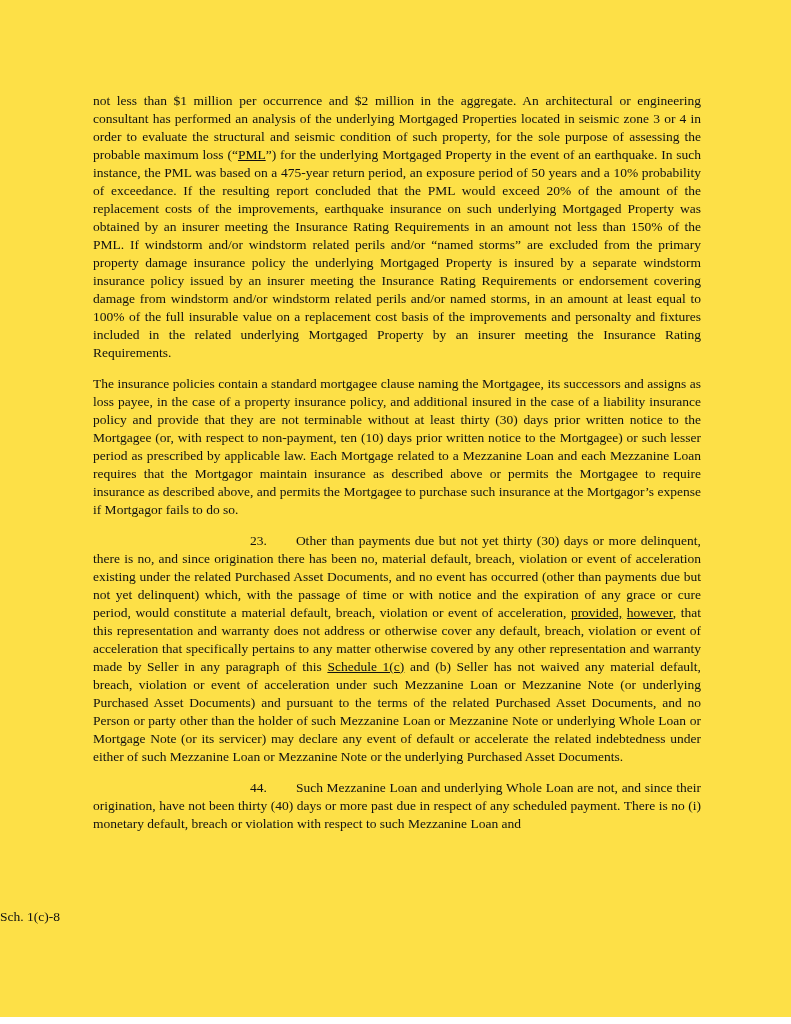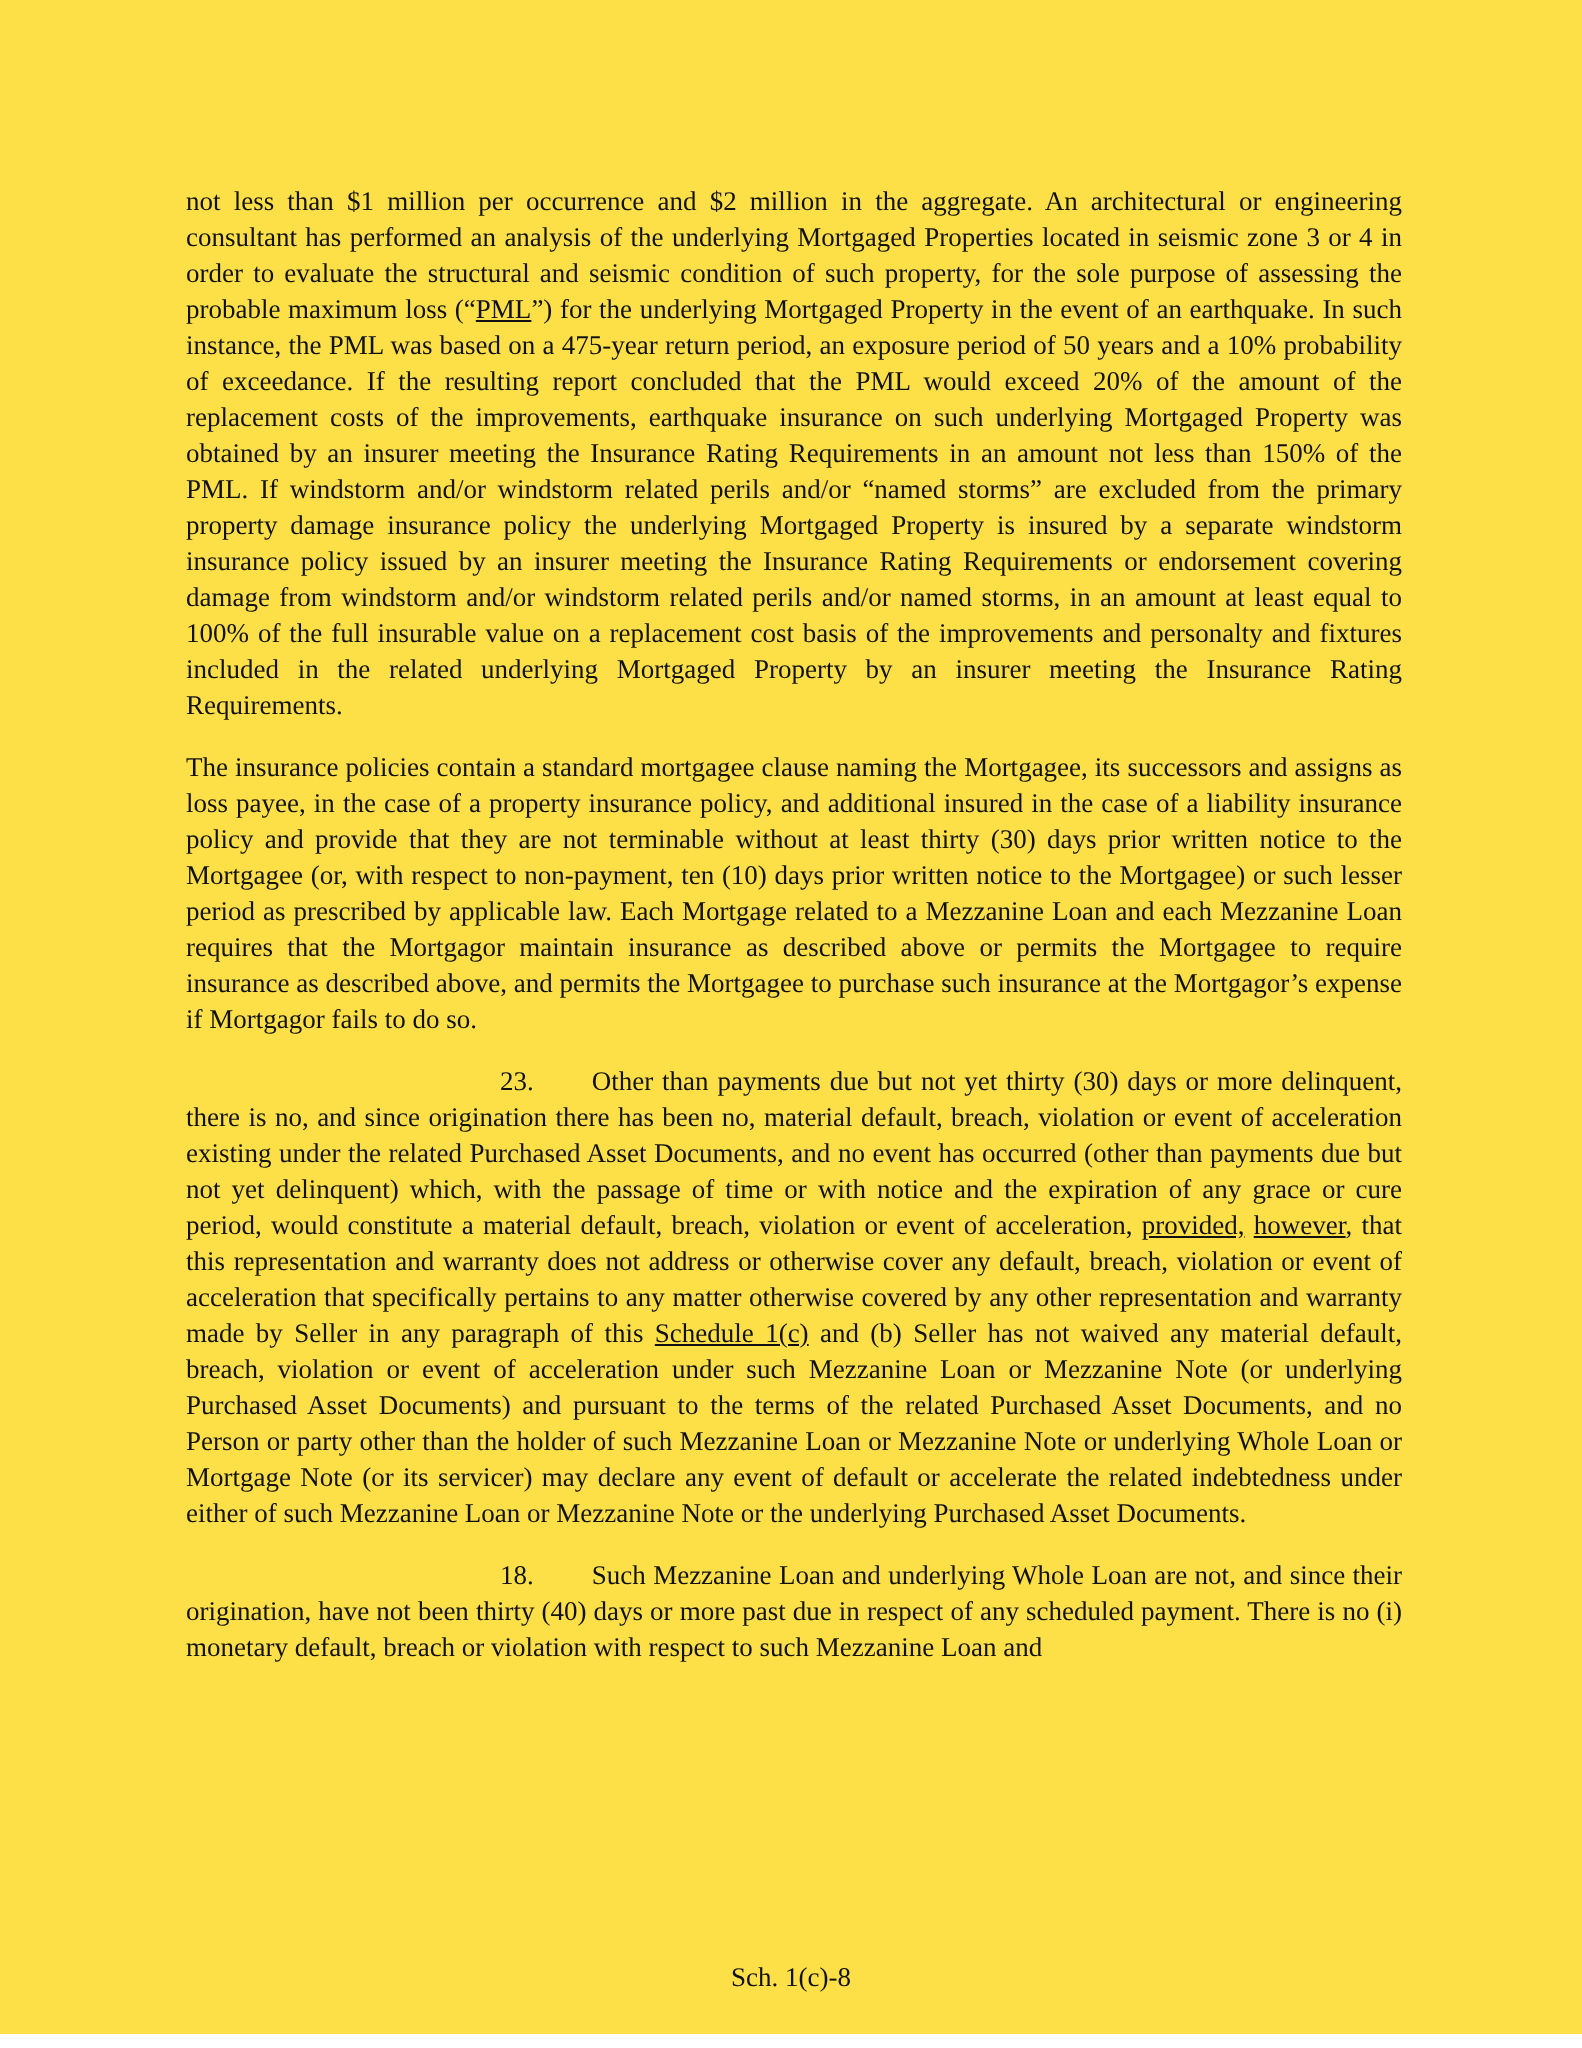--- a/index.html
+++ b/index.html
@@ -35,39 +35,39 @@
   .pnum { }
   .ptab {
     display: inline-block;
     width: 29px;
   }
   .u {
     text-decoration: underline;
   }
   .footer {
     position: absolute;
-    top: 980px;
+    top: 908px;
     left: 0;
     width: 100%;
-    text-align: center;
+    text-align: left;
     font-size: 13.5px;
     line-height: 18px;
     color: #111111;
   }
 </style>
 </head>
 <body>
 
 <div class="page">
   <div class="content">
 
     <p class="para"><span>not less than $1 million per occurrence and $2 million in the aggregate.  An architectural or engineering consultant has performed an analysis of the underlying Mortgaged Properties located in seismic zone 3 or 4 in order to evaluate the structural and seismic condition of such property, for the sole purpose of assessing the probable maximum loss (“</span><span class="u">PML</span><span>”) for the underlying Mortgaged Property in the event of an earthquake.  In such instance, the PML was based on a 475-year return period, an exposure period of 50 years and a 10% probability of exceedance.  If the resulting report concluded that the PML would exceed 20% of the amount of the replacement costs of the improvements, earthquake insurance on such underlying Mortgaged Property was obtained by an insurer meeting the Insurance Rating Requirements in an amount not less than 150% of the PML.  If windstorm and/or windstorm related perils and/or “named storms” are excluded from the primary property damage insurance policy the underlying Mortgaged Property is insured by a separate windstorm insurance policy issued by an insurer meeting the Insurance Rating Requirements or endorsement covering damage from windstorm and/or windstorm related perils and/or named storms, in an amount at least equal to 100% of the full insurable value on a replacement cost basis of the improvements and personalty and fixtures included in the related underlying Mortgaged Property by an insurer meeting the Insurance Rating Requirements.</span></p>
 
     <p class="para"><span>The insurance policies contain a standard mortgagee clause naming the Mortgagee, its successors and assigns as loss payee, in the case of a property insurance policy, and additional insured in the case of a liability insurance policy and provide that they are not terminable without at least thirty (30) days prior written notice to the Mortgagee (or, with respect to non-payment, ten (10) days prior written notice to the Mortgagee) or such lesser period as prescribed by applicable law.  Each Mortgage related to a Mezzanine Loan and each Mezzanine Loan requires that the Mortgagor maintain insurance as described above or permits the Mortgagee to require insurance as described above, and permits the Mortgagee to purchase such insurance at the Mortgagor’s expense if Mortgagor fails to do so.</span></p>
 
     <p class="para numbered"><span class="pnum">23.</span><span class="ptab"></span><span>Other than payments due but not yet thirty (30) days or more delinquent, there is no, and since origination there has been no, material default, breach, violation or event of acceleration existing under the related Purchased Asset Documents, and no event has occurred (other than payments due but not yet delinquent) which, with the passage of time or with notice and the expiration of any grace or cure period, would constitute a material default, breach, violation or event of acceleration, </span><span class="u">provided,</span><span> </span><span class="u">however</span><span>, that this representation and warranty does not address or otherwise cover any default, breach, violation or event of acceleration that specifically pertains to any matter otherwise covered by any other representation and warranty made by Seller in any paragraph of this </span><span class="u">Schedule 1(c)</span><span> and (b) Seller has not waived any material default, breach, violation or event of acceleration under such Mezzanine Loan or Mezzanine Note (or underlying Purchased Asset Documents) and pursuant to the terms of the related Purchased Asset Documents, and no Person or party other than the holder of such Mezzanine Loan or Mezzanine Note or underlying Whole Loan or Mortgage Note (or its servicer) may declare any event of default or accelerate the related indebtedness under either of such Mezzanine Loan or Mezzanine Note or the underlying Purchased Asset Documents.</span></p>
 
-    <p class="para numbered"><span class="pnum">18.</span><span class="ptab"></span><span>Such Mezzanine Loan and underlying Whole Loan are not, and since their origination, have not been thirty (40) days or more past due in respect of any scheduled payment.  There is no (i) monetary default, breach or violation with respect to such Mezzanine Loan and</span></p>
+    <p class="para numbered"><span class="pnum">44.</span><span class="ptab"></span><span>Such Mezzanine Loan and underlying Whole Loan are not, and since their origination, have not been thirty (40) days or more past due in respect of any scheduled payment.  There is no (i) monetary default, breach or violation with respect to such Mezzanine Loan and</span></p>
 
   </div>
 
   <div class="footer">Sch. 1(c)-8</div>
 </div>
 
 </body></html>

